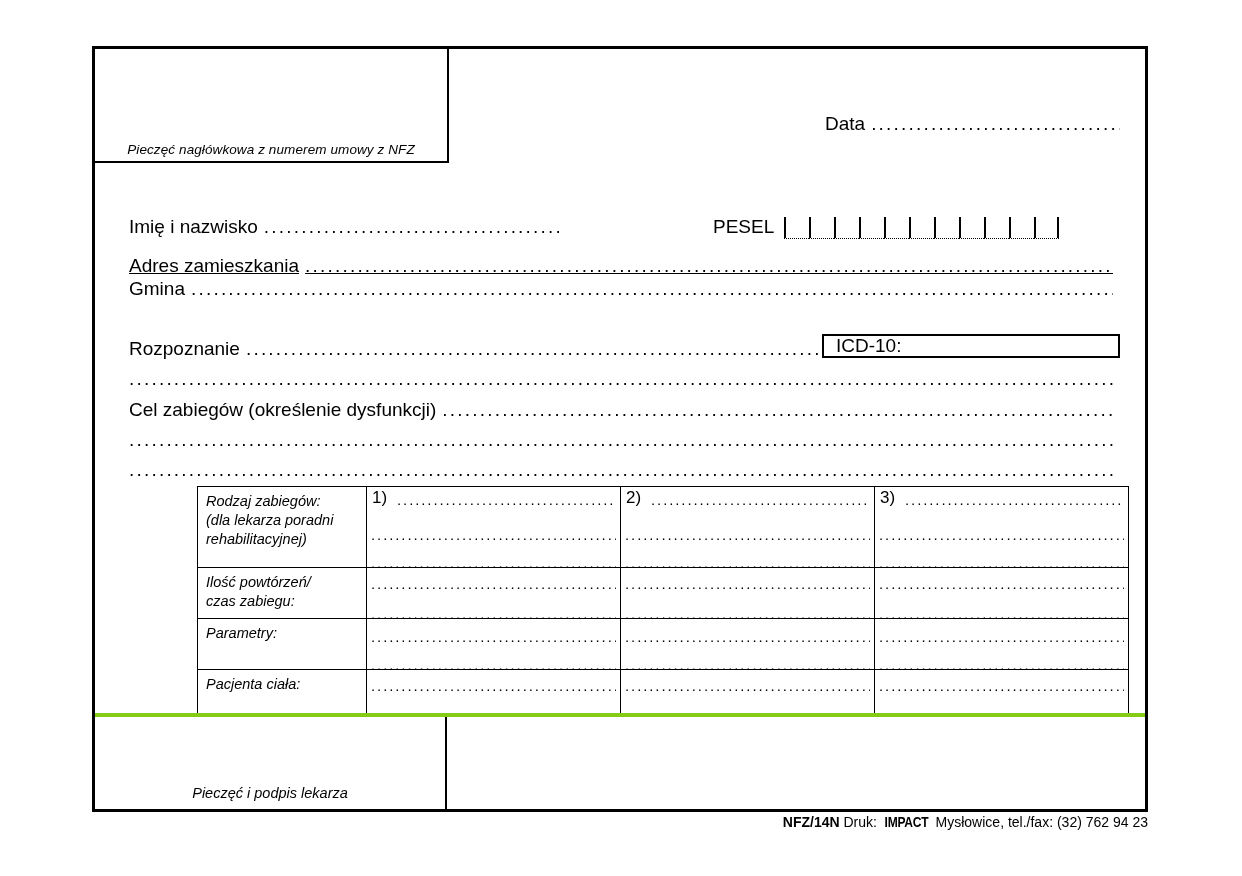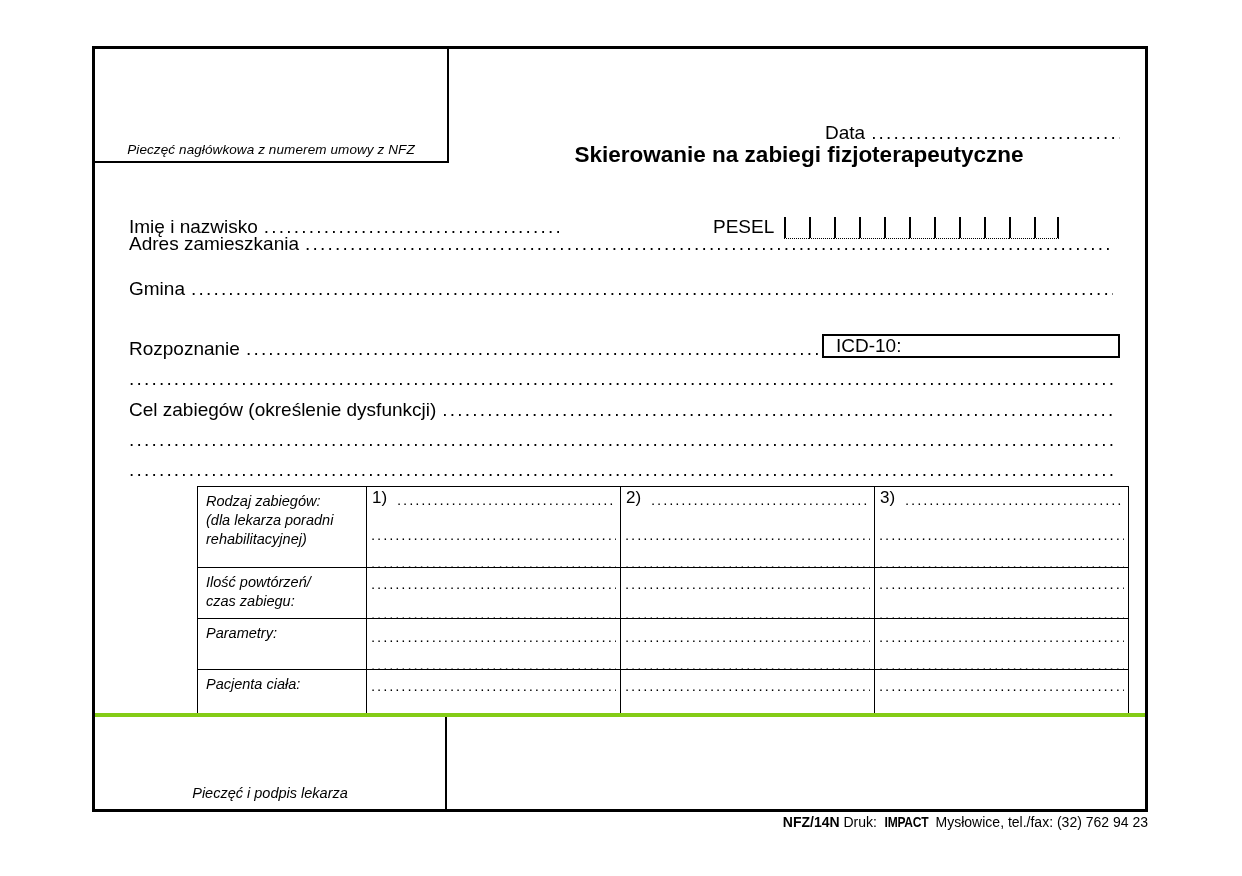--- a/index.html
+++ b/index.html
@@ -56,21 +56,21 @@
   
   #date-row {
     position: absolute;
     left: 730px;
     top: 64px;
     width: 295px;
     display: flex;
     align-items: baseline;
     font-size: 19px;
   }
-  #date-row .lbl { white-space: nowrap; margin-top: 9px; }
+  #date-row .lbl { white-space: nowrap; }
   .dots {
     flex: 1 1 auto;
     overflow: hidden;
     white-space: nowrap;
     letter-spacing: 2.2px;
     font-size: 19px;
     line-height: 1;
     margin-left: 6px;
   }
 
@@ -91,21 +91,21 @@
     position: absolute;
     display: flex;
     align-items: baseline;
     font-size: 19px;
     white-space: nowrap;
   }
   .body-line .lbl { white-space: nowrap; }
 
   #line-request  { left: 34px; top: 136px; width: 700px; }
   #line-name     { left: 34px; top: 167px; width: 430px; }
-  #line-address  { left: 34px; top: 184px; width: 984px; }
+  #line-address  { left: 34px; top: 206px; width: 984px; text-decoration: underline; }
   #line-gmina    { left: 34px; top: 229px; width: 984px; }
   #line-diagnosis{ left: 34px; top: 289px; width: 690px; }
   #line-diag-2   { left: 34px; top: 320px; width: 984px; }
   #line-goal     { left: 34px; top: 350px; width: 984px; }
   #line-goal-2   { left: 34px; top: 381px; width: 984px; }
   #line-goal-3   { left: 34px; top: 411px; width: 984px; }
 
   
   #pesel-group {
     position: absolute;
@@ -270,21 +270,20 @@
 
   <div id="stamp-box">
     <div id="stamp-box-label">Pieczęć nagłówkowa z numerem umowy z NFZ</div>
   </div>
 
   <div id="date-row">
     <span class="lbl">Data</span>
     <span class="dots">........................................</span>
   </div>
 
-  <div id="form-title">Skierowanie na zabiegi fizjoterapeutyczne</div>
 
 
   <div class="body-line" id="line-name">
     <span class="lbl">Imię i nazwisko</span>
     <span class="dots">..........................................................</span>
   </div>
 
   <div id="pesel-group">
     <span>PESEL</span>
     <span id="pesel-boxes">

